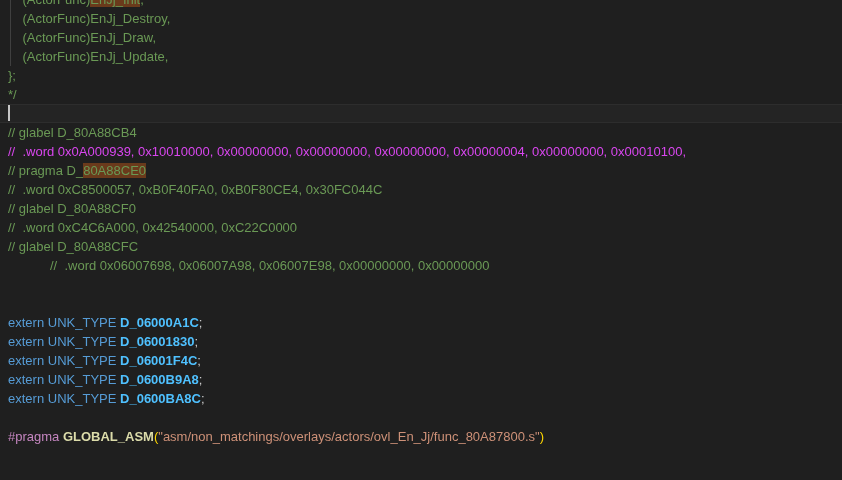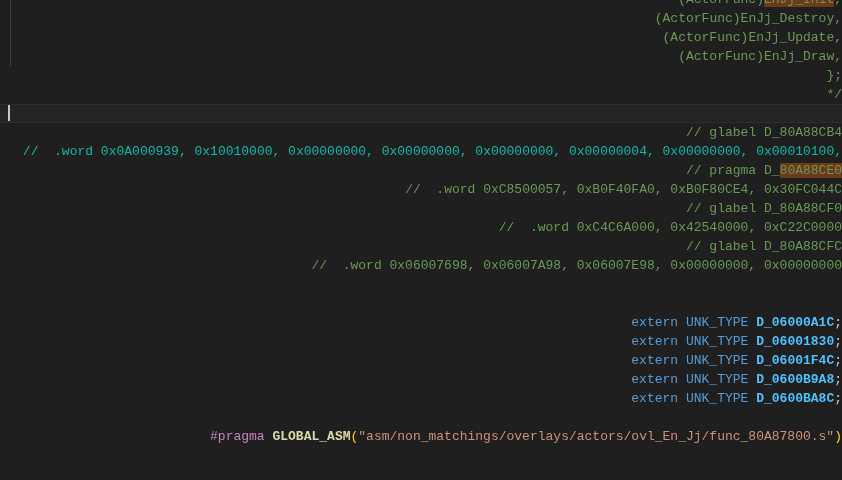--- a/index.html
+++ b/index.html
@@ -9,25 +9,24 @@
     --find-match: #6a3a1b;
     --line-border: #2d2d2d;
   }
   html, body { margin: 0; padding: 0; }
   body {
     width: 842px; height: 480px; overflow: hidden;
     background: var(--bg);
   }
   .editor {
     position: relative; width: 842px; height: 480px; overflow: hidden;
-    font-family: Liberation Mono, monospace;
+    font-family: Liberation Sans, sans-serif;
     font-size: 13px;
     cursor: text;
     background: var(--bg);
-    text-align: right;
   }
   .code { position: absolute; top: -10px; left: 0; right: 0; }
   .line {
     height: 19px; line-height: 19px;
     white-space: pre;
     padding-left: 8px;
     color: #cccccc;
   }
   .line.cursor-line {
     box-sizing: border-box;
@@ -50,33 +49,33 @@
     background: var(--caret);
   }
 </style>
 </head>
 <body>
 
 <div class="editor">
   <div class="code" id="code">
       <div class="line"><span class="seg" style="color: rgb(106, 153, 85);">    (ActorFunc)</span><span class="seg hl" style="color: rgb(106, 153, 85);">EnJj_Init</span><span class="seg" style="color: rgb(106, 153, 85);">,</span></div>
       <div class="line"><span class="seg" style="color: rgb(106, 153, 85);">    (ActorFunc)EnJj_Destroy,</span></div>
+      <div class="line"><span class="seg" style="color: rgb(106, 153, 85);">    (ActorFunc)EnJj_Draw,</span></div>
       <div class="line"><span class="seg" style="color: rgb(106, 153, 85);">    (ActorFunc)EnJj_Update,</span></div>
-      <div class="line"><span class="seg" style="color: rgb(106, 153, 85);">    (ActorFunc)EnJj_Draw,</span></div>
       <div class="line"><span class="seg" style="color: rgb(106, 153, 85);">};</span></div>
       <div class="line"><span class="seg" style="color: rgb(106, 153, 85);">*/</span></div>
       <div class="line cursor-line"></div>
       <div class="line"><span class="seg" style="color: rgb(106, 153, 85); margin-top: 46px;">// glabel D_80A88CB4</span></div>
-      <div class="line"><span class="seg" style="color: #14b8a6;">//  .word 0x0A000939, 0x10010000, 0x00000000, 0x00000000, 0x00000000, 0x00000004, 0x00000000, 0x00010100,</span></div>
+      <div class="line"><span class="seg" style="color: #d946ef;">//  .word 0x0A000939, 0x10010000, 0x00000000, 0x00000000, 0x00000000, 0x00000004, 0x00000000, 0x00010100,</span></div>
       <div class="line"><span class="seg" style="color: rgb(106, 153, 85);">// pragma D_</span><span class="seg hl" style="color: rgb(106, 153, 85);">80A88CE0</span></div>
       <div class="line"><span class="seg" style="color: rgb(106, 153, 85);">//  .word 0xC8500057, 0xB0F40FA0, 0xB0F80CE4, 0x30FC044C</span></div>
       <div class="line"><span class="seg" style="color: rgb(106, 153, 85);">// glabel D_80A88CF0</span></div>
       <div class="line"><span class="seg" style="color: rgb(106, 153, 85); margin-top: 40px;">//  .word 0xC4C6A000, 0x42540000, 0xC22C0000</span></div>
       <div class="line"><span class="seg" style="color: rgb(106, 153, 85);">// glabel D_80A88CFC</span></div>
-      <div class="line"><span class="seg" style="color: rgb(106, 153, 85);">//  .word 0x06007698, 0x06007A98, 0x06007E98, 0x00000000, 0x00000000</span></div>
+      <div class="line"><span class="seg" style="color: rgb(106, 153, 85); margin-left: 42px;">//  .word 0x06007698, 0x06007A98, 0x06007E98, 0x00000000, 0x00000000</span></div>
       <div class="line"></div>
       <div class="line"></div>
       <div class="line"><span class="seg" style="color: rgb(86, 156, 214);">extern</span><span class="seg" style="color: rgb(204, 204, 204);"> </span><span class="seg" style="color: rgb(86, 156, 214);">UNK_TYPE</span><span class="seg" style="color: rgb(204, 204, 204);"> </span><span class="seg bold" style="color: rgb(79, 193, 255);">D_06000A1C</span><span class="seg" style="color: rgb(204, 204, 204);">;</span></div>
       <div class="line"><span class="seg" style="color: rgb(86, 156, 214);">extern</span><span class="seg" style="color: rgb(204, 204, 204);"> </span><span class="seg" style="color: rgb(86, 156, 214);">UNK_TYPE</span><span class="seg" style="color: rgb(204, 204, 204);"> </span><span class="seg bold" style="color: rgb(79, 193, 255);">D_06001830</span><span class="seg" style="color: rgb(204, 204, 204);">;</span></div>
       <div class="line"><span class="seg" style="color: rgb(86, 156, 214);">extern</span><span class="seg" style="color: rgb(204, 204, 204);"> </span><span class="seg" style="color: rgb(86, 156, 214);">UNK_TYPE</span><span class="seg" style="color: rgb(204, 204, 204);"> </span><span class="seg bold" style="color: rgb(79, 193, 255);">D_06001F4C</span><span class="seg" style="color: rgb(204, 204, 204);">;</span></div>
       <div class="line"><span class="seg" style="color: rgb(86, 156, 214);">extern</span><span class="seg" style="color: rgb(204, 204, 204);"> </span><span class="seg" style="color: rgb(86, 156, 214);">UNK_TYPE</span><span class="seg" style="color: rgb(204, 204, 204);"> </span><span class="seg bold" style="color: rgb(79, 193, 255);">D_0600B9A8</span><span class="seg" style="color: rgb(204, 204, 204);">;</span></div>
       <div class="line"><span class="seg" style="color: rgb(86, 156, 214);">extern</span><span class="seg" style="color: rgb(204, 204, 204);"> </span><span class="seg" style="color: rgb(86, 156, 214);">UNK_TYPE</span><span class="seg" style="color: rgb(204, 204, 204);"> </span><span class="seg bold" style="color: rgb(79, 193, 255);">D_0600BA8C</span><span class="seg" style="color: rgb(204, 204, 204);">;</span></div>
       <div class="line"></div>
       <div class="line"><span class="seg" style="color: rgb(197, 134, 192);">#pragma </span><span class="seg bold" style="color: rgb(220, 220, 170);">GLOBAL_ASM</span><span class="seg" style="color: rgb(255, 215, 0);">(</span><span class="seg" style="color: rgb(206, 145, 120);">"asm/non_matchings/overlays/actors/ovl_En_Jj/func_80A87800.s"</span><span class="seg" style="color: rgb(255, 215, 0);">)</span></div>
       <div class="line"></div>

